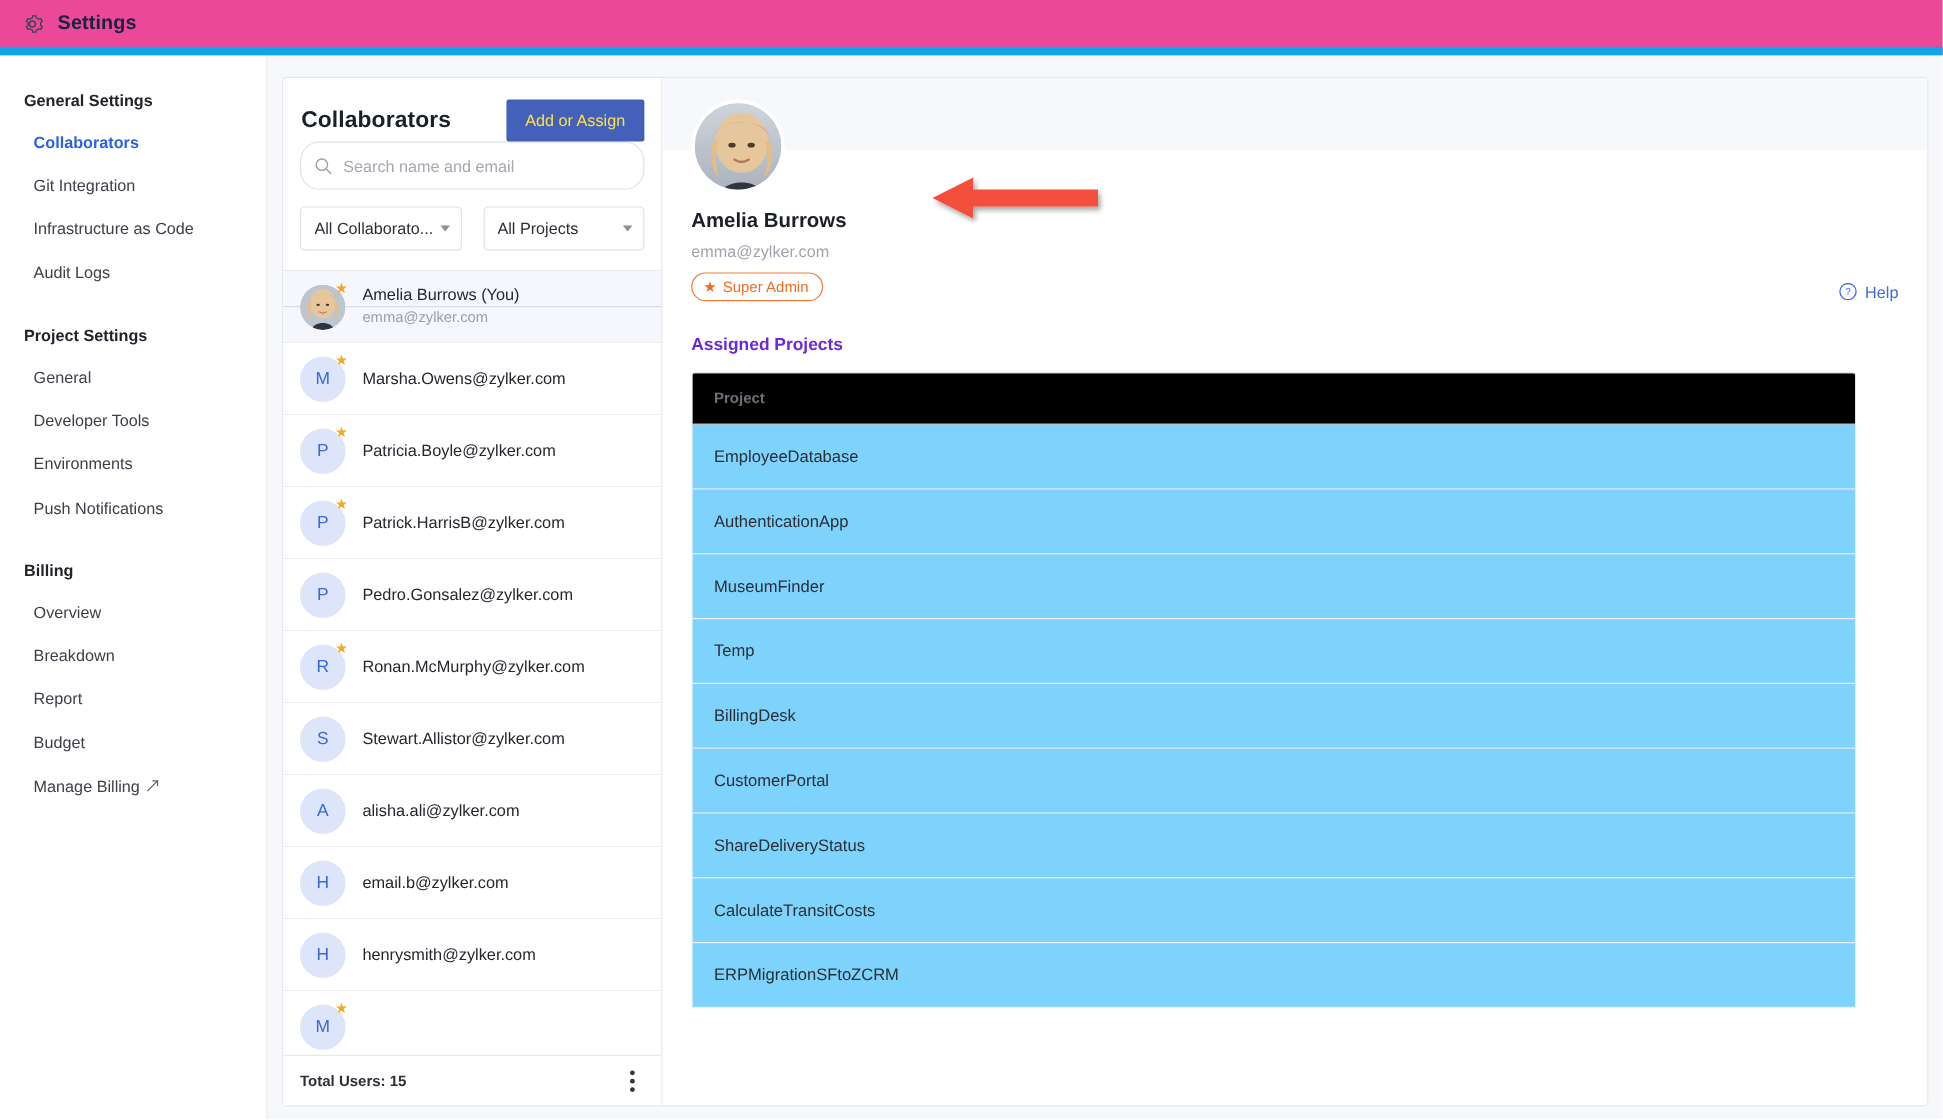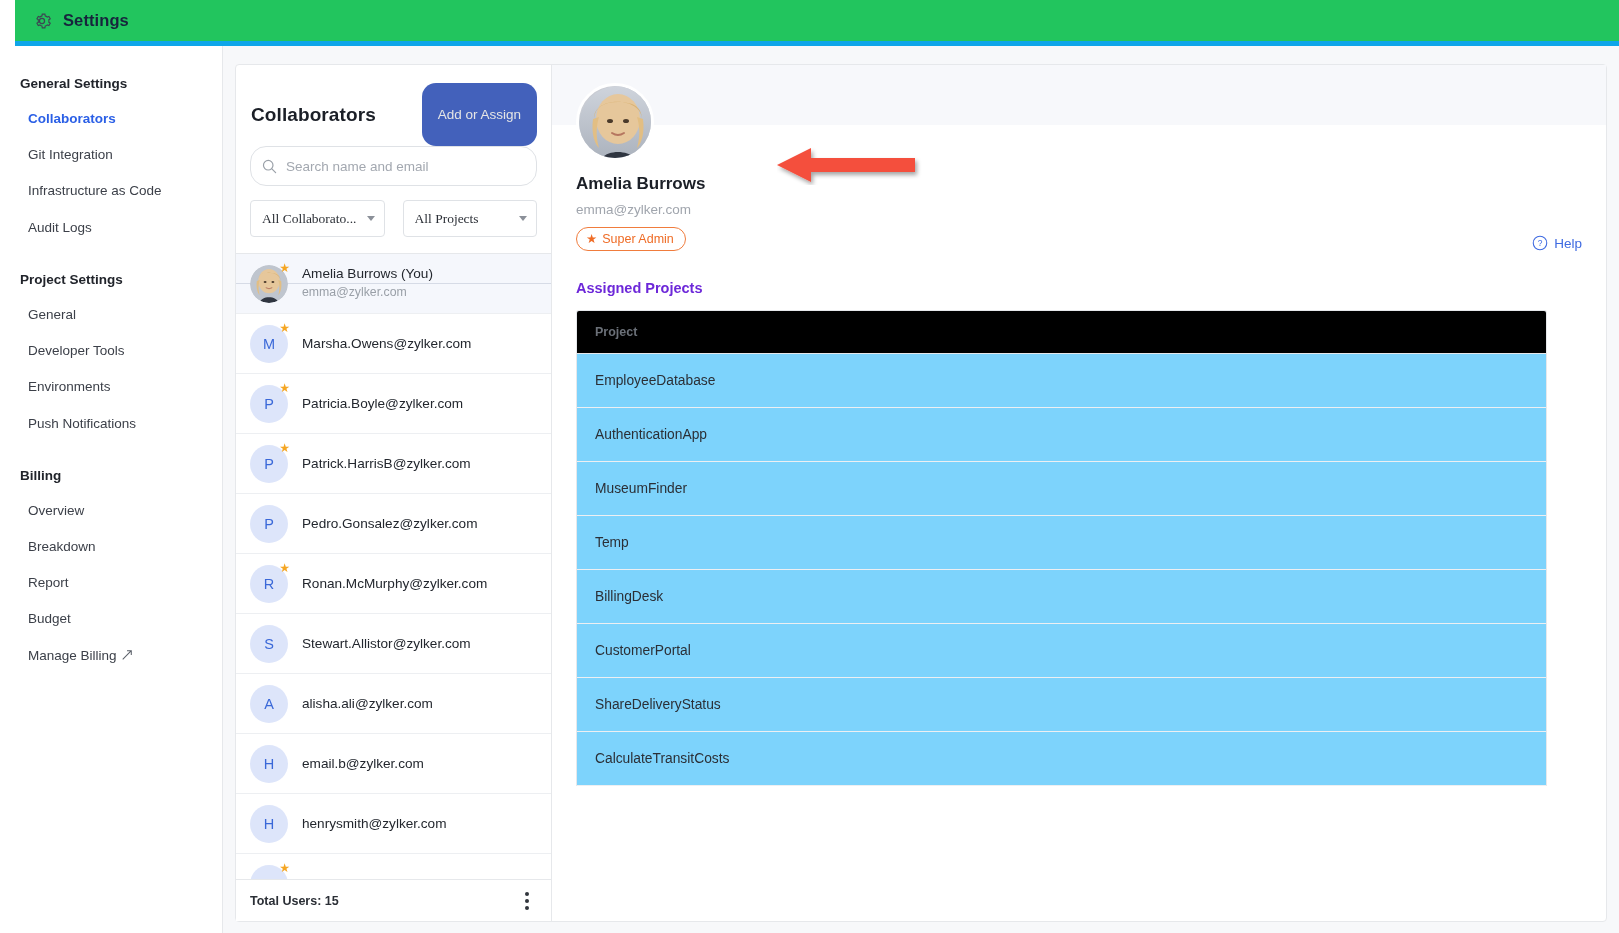--- a/index.html
+++ b/index.html
@@ -10,25 +10,24 @@
     overflow: hidden;
     -webkit-font-smoothing: antialiased;
   }
 
   
   .topbar {
     height: 46px;
     display: flex;
     align-items: center;
     padding-left: 17px;
-    background: #22c55e;
-    border-bottom: 5px solid #0ea5e9;
+    background: #ec4899;
+    border-bottom: 7px solid #0ea5e9;
     position: relative;
     z-index: 5;
-    margin-left: 15px;
   }
   .gear-icon { width: 20px; height: 20px; margin-right: 11px; display:block; }
   .app-title {
     font-size: 16.5px;
     font-weight: bold;
     color: #17243d;
     letter-spacing: .1px;
   }
 
   
@@ -90,25 +89,25 @@
     position: relative;
   }
   .list-head { padding: 18px 14px 0 14px; }
   .list-head-row {
     display: flex; align-items: center; justify-content: space-between;
     padding: 0 0 0 1px;
   }
   .panel-title { font-size: 19px; font-weight: bold; color: #1b1f27; letter-spacing: .1px; }
   .btn-primary {
     background: #4361bb;
-    color: #e5e5e5;
+    color: #fde047;
     font-size: 13.5px;
     border: none;
-    border-radius: 14px;
-    padding: 24px 16px;
+    border-radius: 2px;
+    padding: 10px 16px;
     cursor: pointer;
     font-family: "Liberation Sans", sans-serif;
     white-space: nowrap;
   }
   .search-wrap {
     height: 40px;
     border: 1px solid #dfe2e6;
     border-radius: 16px;
     display: flex;
     align-items: center;
@@ -116,21 +115,21 @@
   }
   .search-icon { width: 17px; height: 17px; flex: none; margin-right: 8px; }
   .search-input {
     border: none; outline: none; flex: 1;
     font-size: 13.5px; color: #3c4049;
     font-family: "Liberation Sans", sans-serif;
     background: transparent;
   }
   .search-input::placeholder { color: #a3a8b0; }
 
-  .filter-row { display: flex; gap: 18px; margin: 14px 0 16px 0; font-family: Liberation Serif, serif; }
+  .filter-row { display: flex; gap: 18px; margin: 14px 0 16px 0; }
   .select-box {
     flex: 1;
     height: 37px;
     border: 1px solid #dfe2e6;
     border-radius: 4px;
     display: flex; align-items: center; justify-content: space-between;
     padding: 0 9px 0 11px;
     font-size: 13.5px;
     color: #2b2f36;
     cursor: pointer;
@@ -480,20 +479,21 @@
             <div class="proj-th">Project</div>
             <div id="proj-rows">
                 <div class="proj-row">EmployeeDatabase</div>
                 <div class="proj-row">AuthenticationApp</div>
                 <div class="proj-row">MuseumFinder</div>
                 <div class="proj-row">Temp</div>
                 <div class="proj-row">BillingDesk</div>
                 <div class="proj-row">CustomerPortal</div>
                 <div class="proj-row">ShareDeliveryStatus</div>
                 <div class="proj-row">CalculateTransitCosts</div>
+                <div class="proj-row">ERPMigrationSFtoZCRM</div>
               </div>
           </div>
 
           <div class="help-link">
             <svg width="16" height="16" viewBox="0 0 18 18">
               <circle cx="9" cy="9" r="7.6" fill="none" stroke="#3e6ae1" stroke-width="1.2"></circle>
               <text x="9" y="12.6" text-anchor="middle" font-size="9.5" fill="#3e6ae1" font-family="Liberation Sans, sans-serif">?</text>
             </svg>
             <span>Help</span>
           </div>

